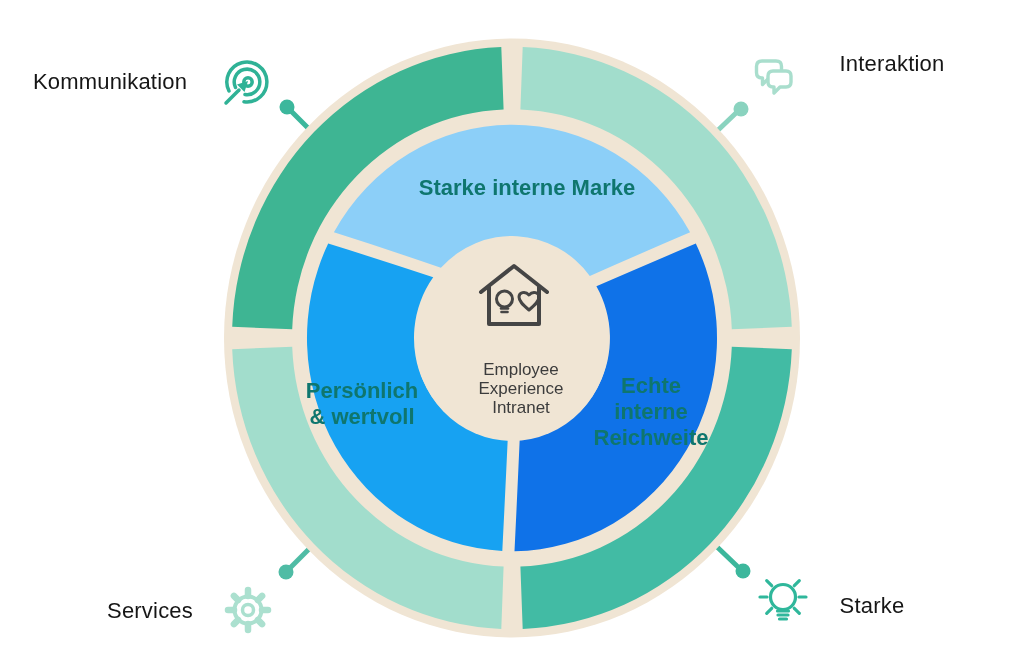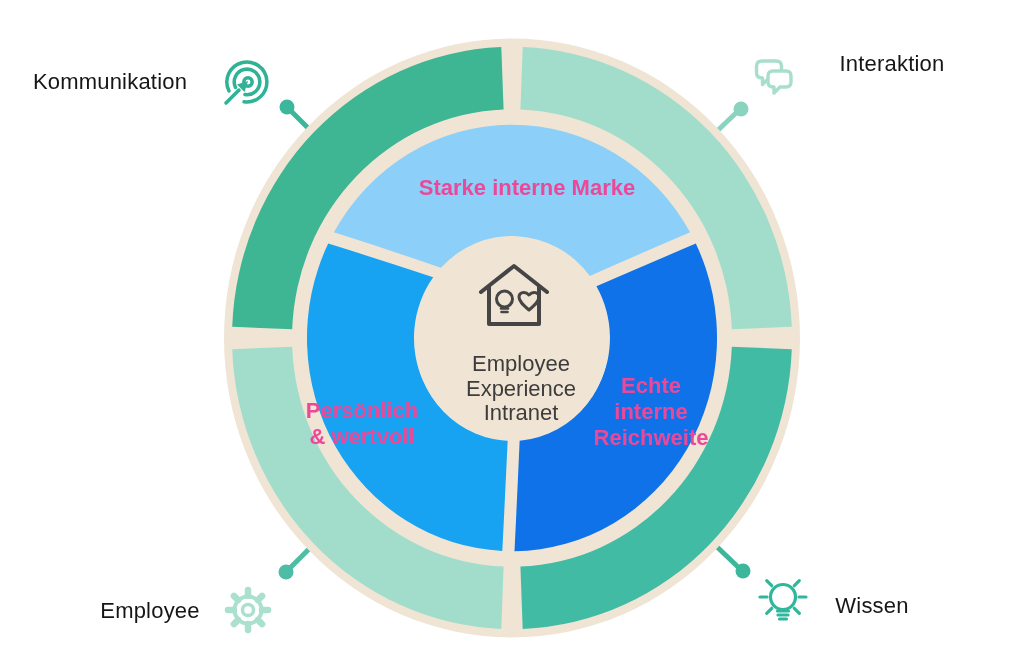--- a/index.html
+++ b/index.html
@@ -1,23 +1,23 @@
 <!DOCTYPE html>
 <html><head>
 <meta charset="utf-8">
 <style>
   html,body{margin:0;padding:0;background:#ffffff;}
   .stage{position:relative;width:1024px;height:666px;background:#ffffff;overflow:hidden;
          font-family:"Liberation Sans", sans-serif;}
   .stage svg{position:absolute;left:0;top:0;}
   .lbl{position:absolute;transform:translate(-50%,-50%);text-align:center;}
   .corner-label{font-size:22px;color:#161616;white-space:nowrap;letter-spacing:0.2px;}
-  .seg-label{color:#ec4899;font-weight:bold;font-size:22px;line-height:1.18;}
+  .seg-label{color:#0f766e;font-weight:bold;font-size:22px;line-height:1.18;}
   .seg-label.nowrap{white-space:nowrap;}
-  .center-label{color:#3c3c3c;font-size:22px;line-height:1.12;width:120px;}
+  .center-label{color:#3c3c3c;font-size:17px;line-height:1.12;width:120px;}
   .w132{width:132px;}
   .w130{width:130px;}
 </style>
 </head>
 <body>
 
 <div class="stage">
 
   <svg width="1024" height="666" viewBox="0 0 1024 666">
 
@@ -101,21 +101,21 @@
         <line x1="-11.3" y1="8.3" x2="-16.3" y2="13.3"></line>
         <line x1="11.3" y1="-14.3" x2="16.3" y2="-19.3"></line>
         <line x1="16" y1="-3" x2="23" y2="-3"></line>
         <line x1="11.3" y1="8.3" x2="16.3" y2="13.3"></line>
       </g>
     </g>
   </svg>
 
   <div class="lbl corner-label" style="left:110px;top:82px;">Kommunikation</div>
   <div class="lbl corner-label" style="left:892px;top:64px;">Interaktion</div>
-  <div class="lbl corner-label" style="left:150px;top:611px;">Employee</div>
-  <div class="lbl corner-label" style="left:872px;top:606px;">Wissen</div>
+  <div class="lbl corner-label" style="left:150px;top:611px;">Services</div>
+  <div class="lbl corner-label" style="left:872px;top:606px;">Starke</div>
 
   <div class="lbl seg-label nowrap" style="left:527px;top:188px;">Starke interne Marke</div>
-  <div class="lbl seg-label w132" style="left:362px;top:424px;">Persönlich &amp; wertvoll</div>
+  <div class="lbl seg-label w132" style="left:362px;top:404px;">Persönlich &amp; wertvoll</div>
   <div class="lbl seg-label w130" style="left:651px;top:412px;">Echte interne Reichweite</div>
 
   <div class="lbl center-label" style="left:521px;top:389px;">Employee Experience Intranet</div>
 </div>
 
 </body></html>

